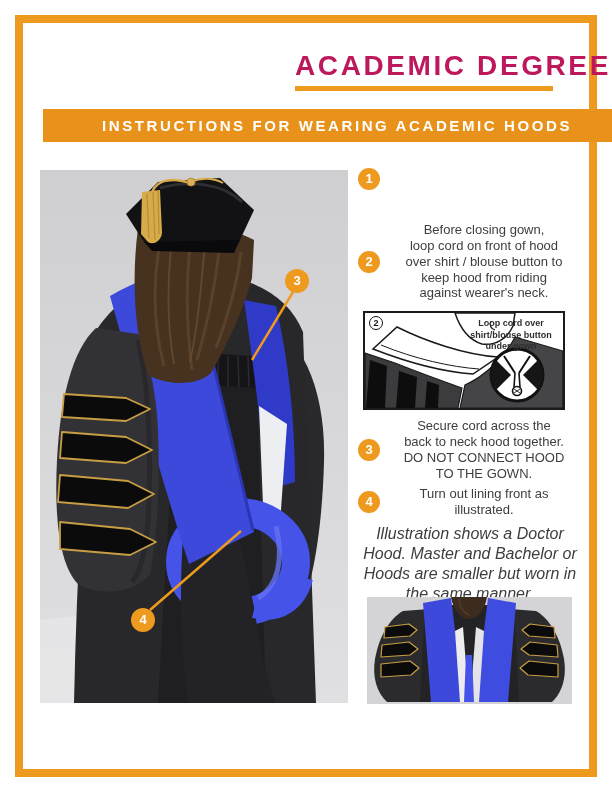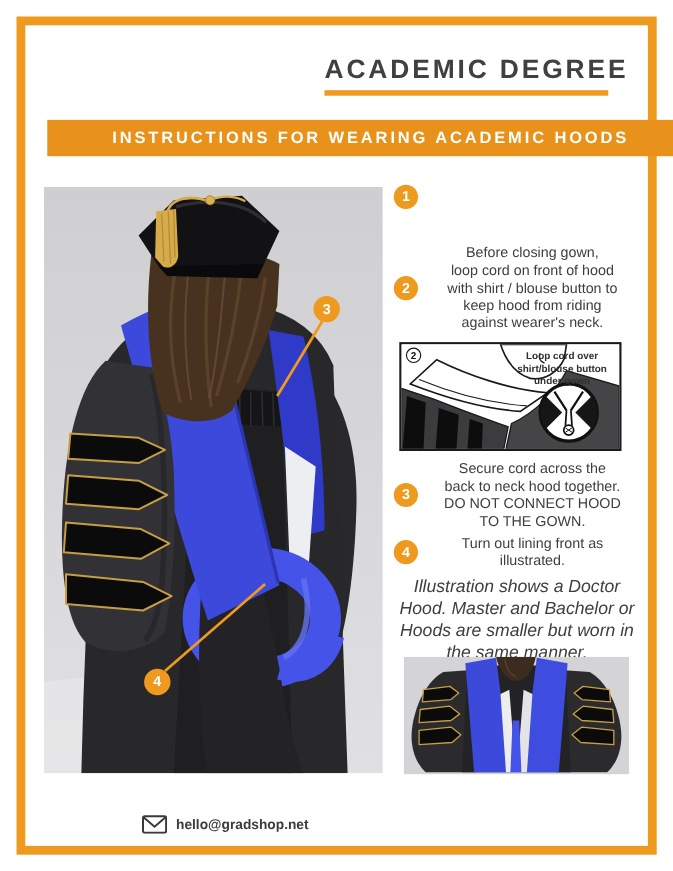--- a/index.html
+++ b/index.html
@@ -8,21 +8,21 @@
   .frame { position:absolute; left:15px; top:15px; width:582px; height:762px; border:8px solid #EE9A1F; pointer-events:none; }
 
   
   .logo { position:absolute; left:53px; top:26px; width:232px; height:76px; font-weight:bold; font-size:50px; letter-spacing:-1.5px; line-height:64px; }
   .lg-grad { color:#F29C1F; }
   .lg-dark { color:#1d1d1f; }
   .lg-o { position:relative; display:inline-block; color:#1d1d1f; }
   .logo-cap { position:absolute; left:-7px; top:-4px; width:46px; height:30px; }
   .lg-com { position:absolute; right:-4px; bottom:6px; font-size:13px; letter-spacing:0; font-weight:bold; color:#1d1d1f; }
   .title-wrap { position:absolute; left:295px; top:50px; width:260px; }
-  .page-title { font-size:24px; font-weight:bold; color:#404040; letter-spacing:2.6px; white-space:nowrap; }
+  .page-title { font-size:28px; font-weight:bold; color:#be185d; letter-spacing:2.6px; white-space:nowrap; }
   .title-underline { margin-top:4px; width:258px; height:5px; background:#EE9A1F; }
 
   
   .banner { position:absolute; left:43px; top:109px; width:588px; height:33px; background:#E8921C;
             color:#ffffff; font-weight:bold; font-size:15px; letter-spacing:2.6px;
             text-align:center; line-height:34px; white-space:nowrap; }
 
   
   .main-photo { position:absolute; left:40px; top:170px; width:308px; height:533px; }
   .main-photo svg { display:block; }
@@ -155,21 +155,21 @@
   </div>
 
   <div class="step-row" style="top:168px;">
     <div class="step-badge">1</div>
   </div>
 
   <div class="step-row" style="top:222px;">
     <div class="step-badge">2</div>
     <div class="step-text">Before closing gown,
 loop cord on front of hood
-with shirt / blouse button to
+over shirt / blouse button to
 keep hood from riding
 against wearer's neck.</div>
   </div>
 
   <div class="diagram">
     <svg width="198" height="95" viewBox="0 0 198 95">
       <rect width="198" height="95" fill="#ffffff"></rect>
 
       <path d="M 90,0 C 95,15 104,27 117,31 C 130,33 142,26 148,13 L 150,0 Z" fill="#ffffff" stroke="#1a1a1a" stroke-width="1.5"></path>
       <path d="M 126,8 C 124,12 126,16 130,17" stroke="#1a1a1a" stroke-width="1.2" fill="none"></path>
@@ -243,21 +243,14 @@
       <path d="M 88,34 L 96,30 L 102,105 L 93,105 Z" fill="#ededf0"></path>
       <path d="M 109,30 L 117,34 L 112,105 L 103,105 Z" fill="#e4e4e8"></path>
 
       <path d="M 99,58 L 105,58 L 107,105 L 97,105 Z" fill="#4553E8"></path>
 
       <path d="M 84,0 L 120,0 C 118,13 110,22 102,22 C 94,22 86,12 84,0 Z" fill="#3c2b1f"></path>
       <path d="M 92,2 C 93,10 97,16 102,18" stroke="#553d2a" stroke-width="1.5" fill="none"></path>
     </svg>
   </div>
 
-  <a class="footer-item footer-email" href="#">
-    <svg width="23" height="17" viewBox="0 0 23 17">
-      <rect x="1" y="1" width="21" height="15" rx="1.5" fill="none" stroke="#3a3a3a" stroke-width="1.8"></rect>
-      <polyline points="1.5,2 11.5,10.5 21.5,2" fill="none" stroke="#3a3a3a" stroke-width="1.8"></polyline>
-    </svg>
-    <span>hello@gradshop.net</span>
-  </a>
 
 </div>
 
 </body></html>

